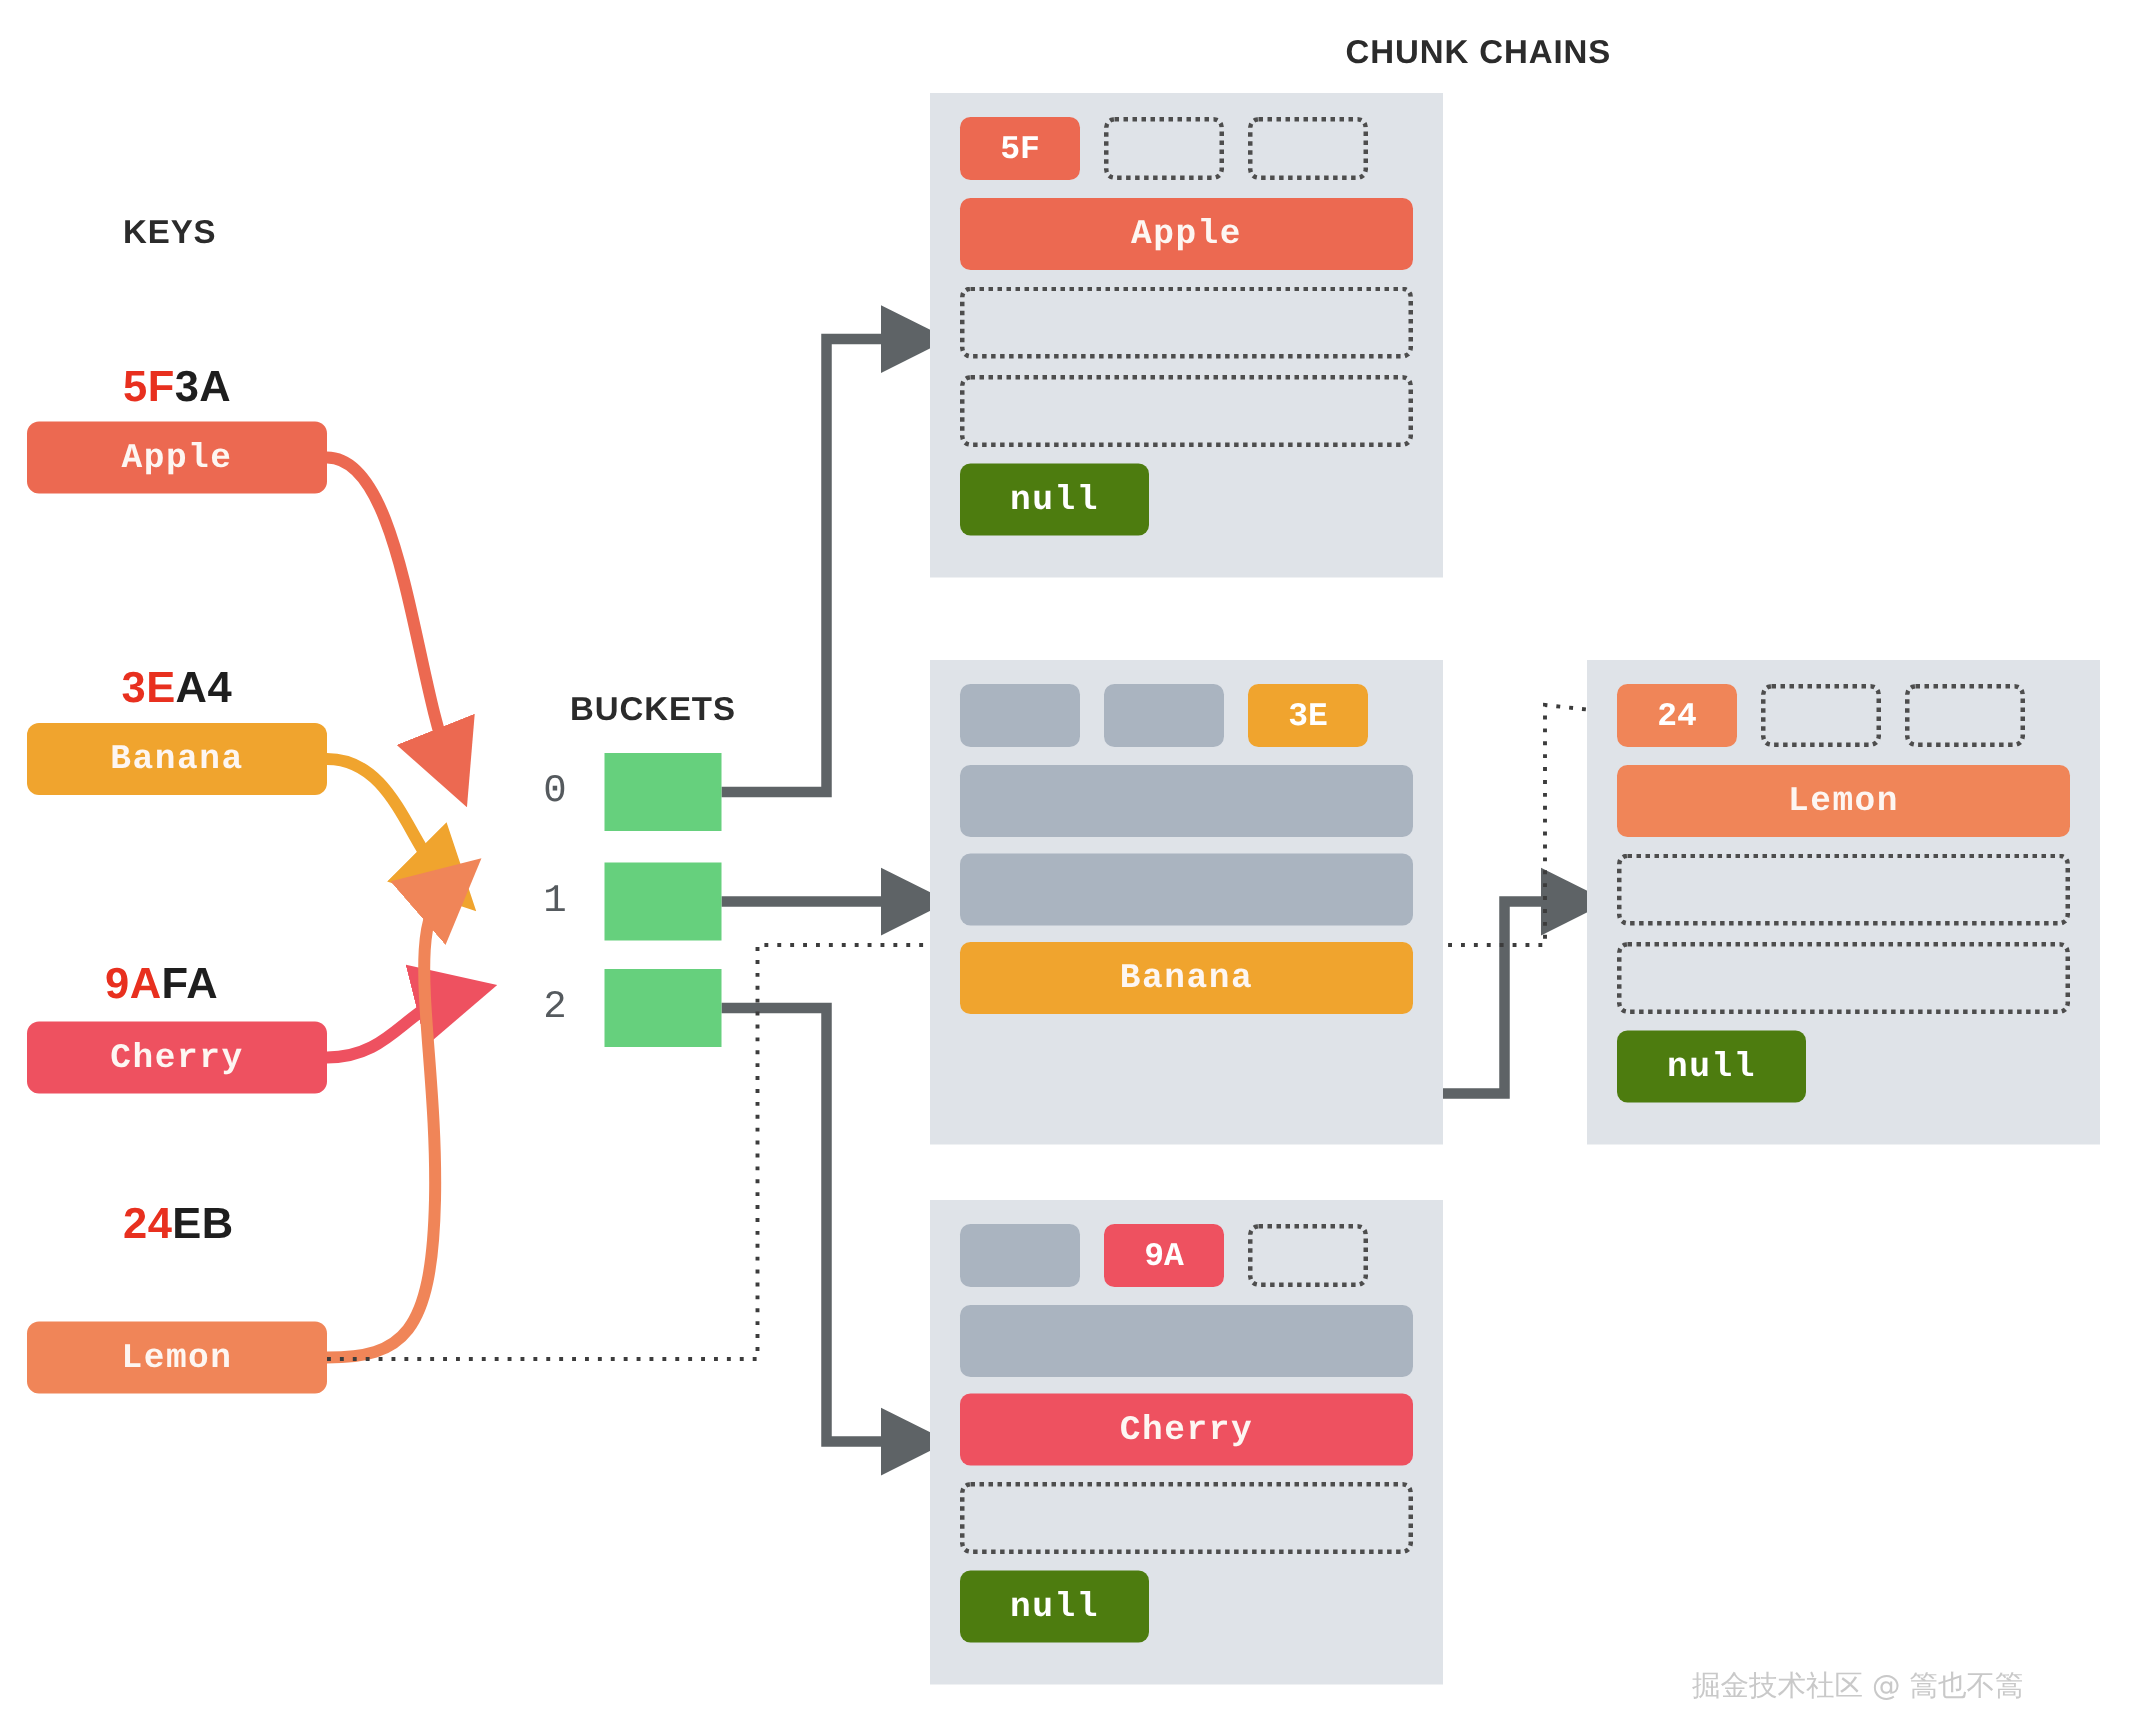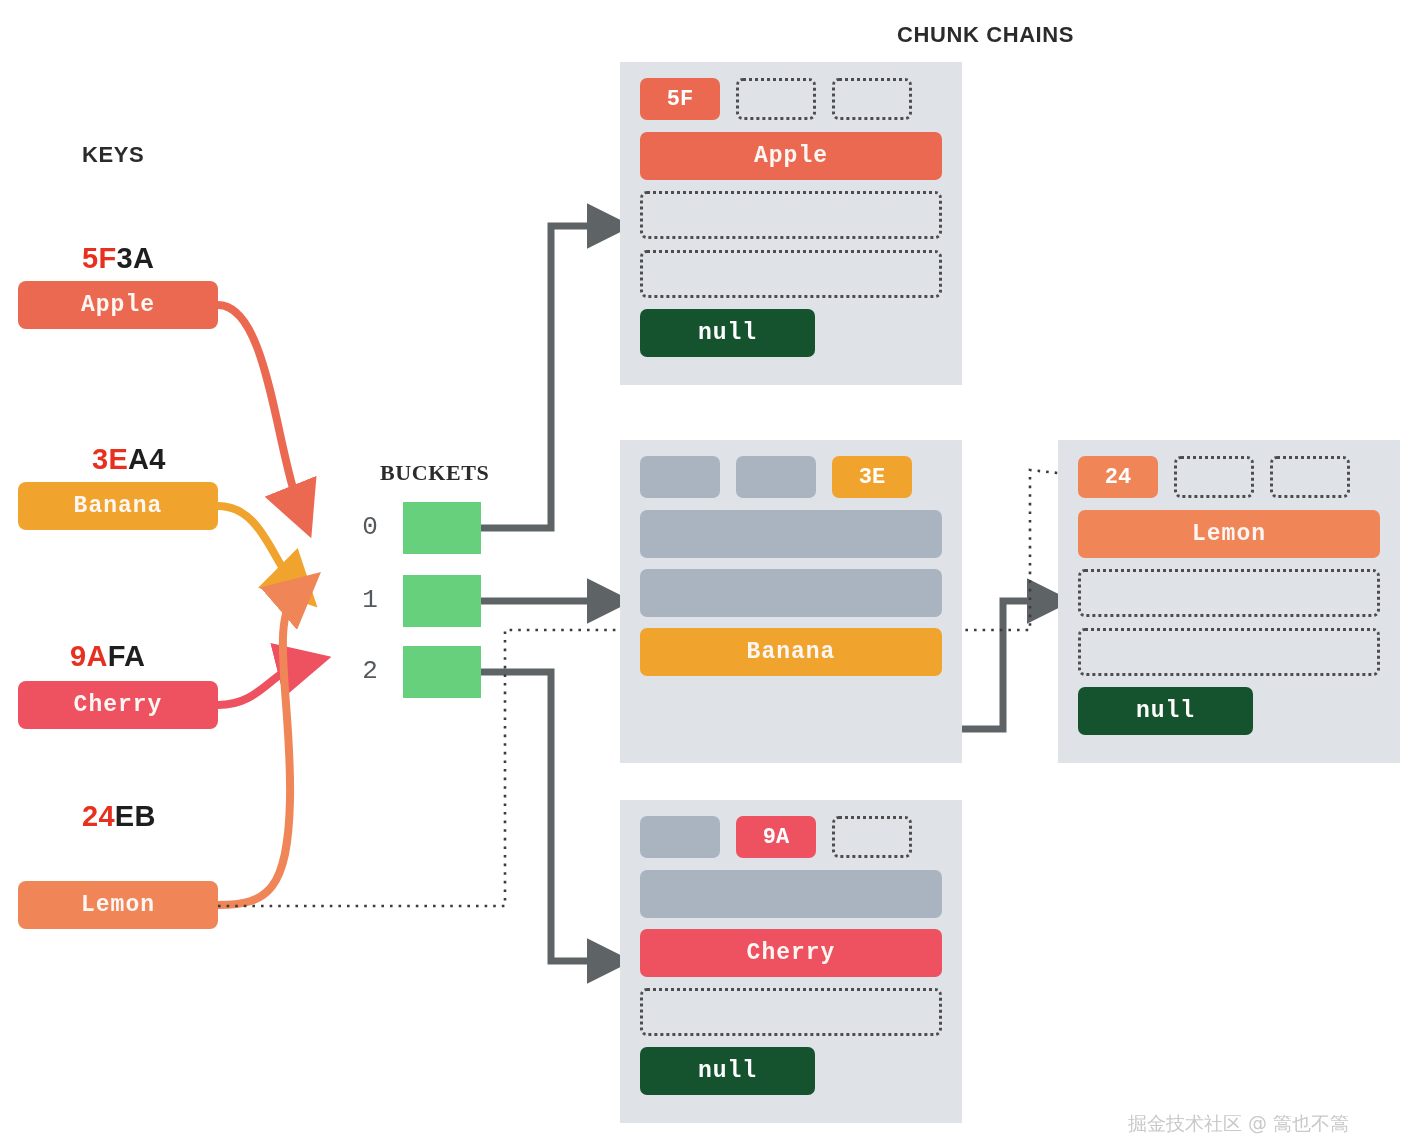--- a/index.html
+++ b/index.html
@@ -89,22 +89,22 @@
     font-size:23px;font-weight:bold;color:#fdf6f2;
     letter-spacing:1px;
     box-sizing:border-box;
   }
   .slot.empty{
     background:transparent;
     border:3px dotted #4d4d4d;
   }
   .slot.occupied{background:#aab4c0;}
   .ptr{
-    width:175px;height:48px;
-    background:#14532d;
+    width:126px;height:48px;
+    background:#4d7c0f;
     border-radius:7px;
     display:flex;align-items:center;justify-content:center;
     font-family:"Liberation Mono", monospace;
     font-size:23px;font-weight:bold;color:#ffffff;
     letter-spacing:1px;
     margin-top:2px;
   }
 
   
   .watermark{
@@ -153,29 +153,29 @@
 
     <path d="M788,729 L1003,729 L1003,601 L1048,601" fill="none" stroke="#5e6366" stroke-width="7" marker-end="url(#ah-gray)"></path>
 
     <path d="M218,906 L505,906 L505,630 L1030,630 L1030,470 L1086,476" fill="none" stroke="#3c3c3c" stroke-width="2.6" stroke-dasharray="2.6 6"></path>
 
     <path d="M1112,478 L1116,478 L1112,478 L1102,516" fill="none" stroke="#3c3c3c" stroke-width="2.6" stroke-dasharray="2.6 6"></path>
     <path d="M1072,466 L1110,510" fill="none" stroke="#3c3c3c" stroke-width="2.6" stroke-dasharray="2.6 6"></path>
   </svg>
 
   <div class="abs section-title" style="left:82px;top:142px;text-align:center;">KEYS</div>
-  <div class="abs section-title" style="left:380px;top:460px;font-family:Liberation Serif, serif;">BUCKETS</div>
+  <div class="abs section-title" style="left:380px;top:460px;">BUCKETS</div>
   <div class="abs section-title" style="left:897px;top:22px;text-align:right;">CHUNK CHAINS</div>
 
   <div class="abs key-hash" style="left:82px;top:242px;">
     <span class="hi">5F</span><span>3A</span>
   </div>
   <div class="abs key-chip" style="left:18px;top:281px;background:#ec6951;">Apple</div>
 
-  <div class="abs key-hash" style="left:92px;top:443px;">
+  <div class="abs key-hash" style="left:81px;top:443px;">
     <span class="hi">3E</span><span>A4</span>
   </div>
   <div class="abs key-chip" style="left:18px;top:482px;background:#f0a42e;">Banana</div>
 
   <div class="abs key-hash" style="left:70px;top:640px;">
     <span class="hi">9A</span><span>FA</span>
   </div>
   <div class="abs key-chip" style="left:18px;top:681px;background:#ee5160;">Cherry</div>
 
   <div class="abs key-hash" style="left:82px;top:800px;">

